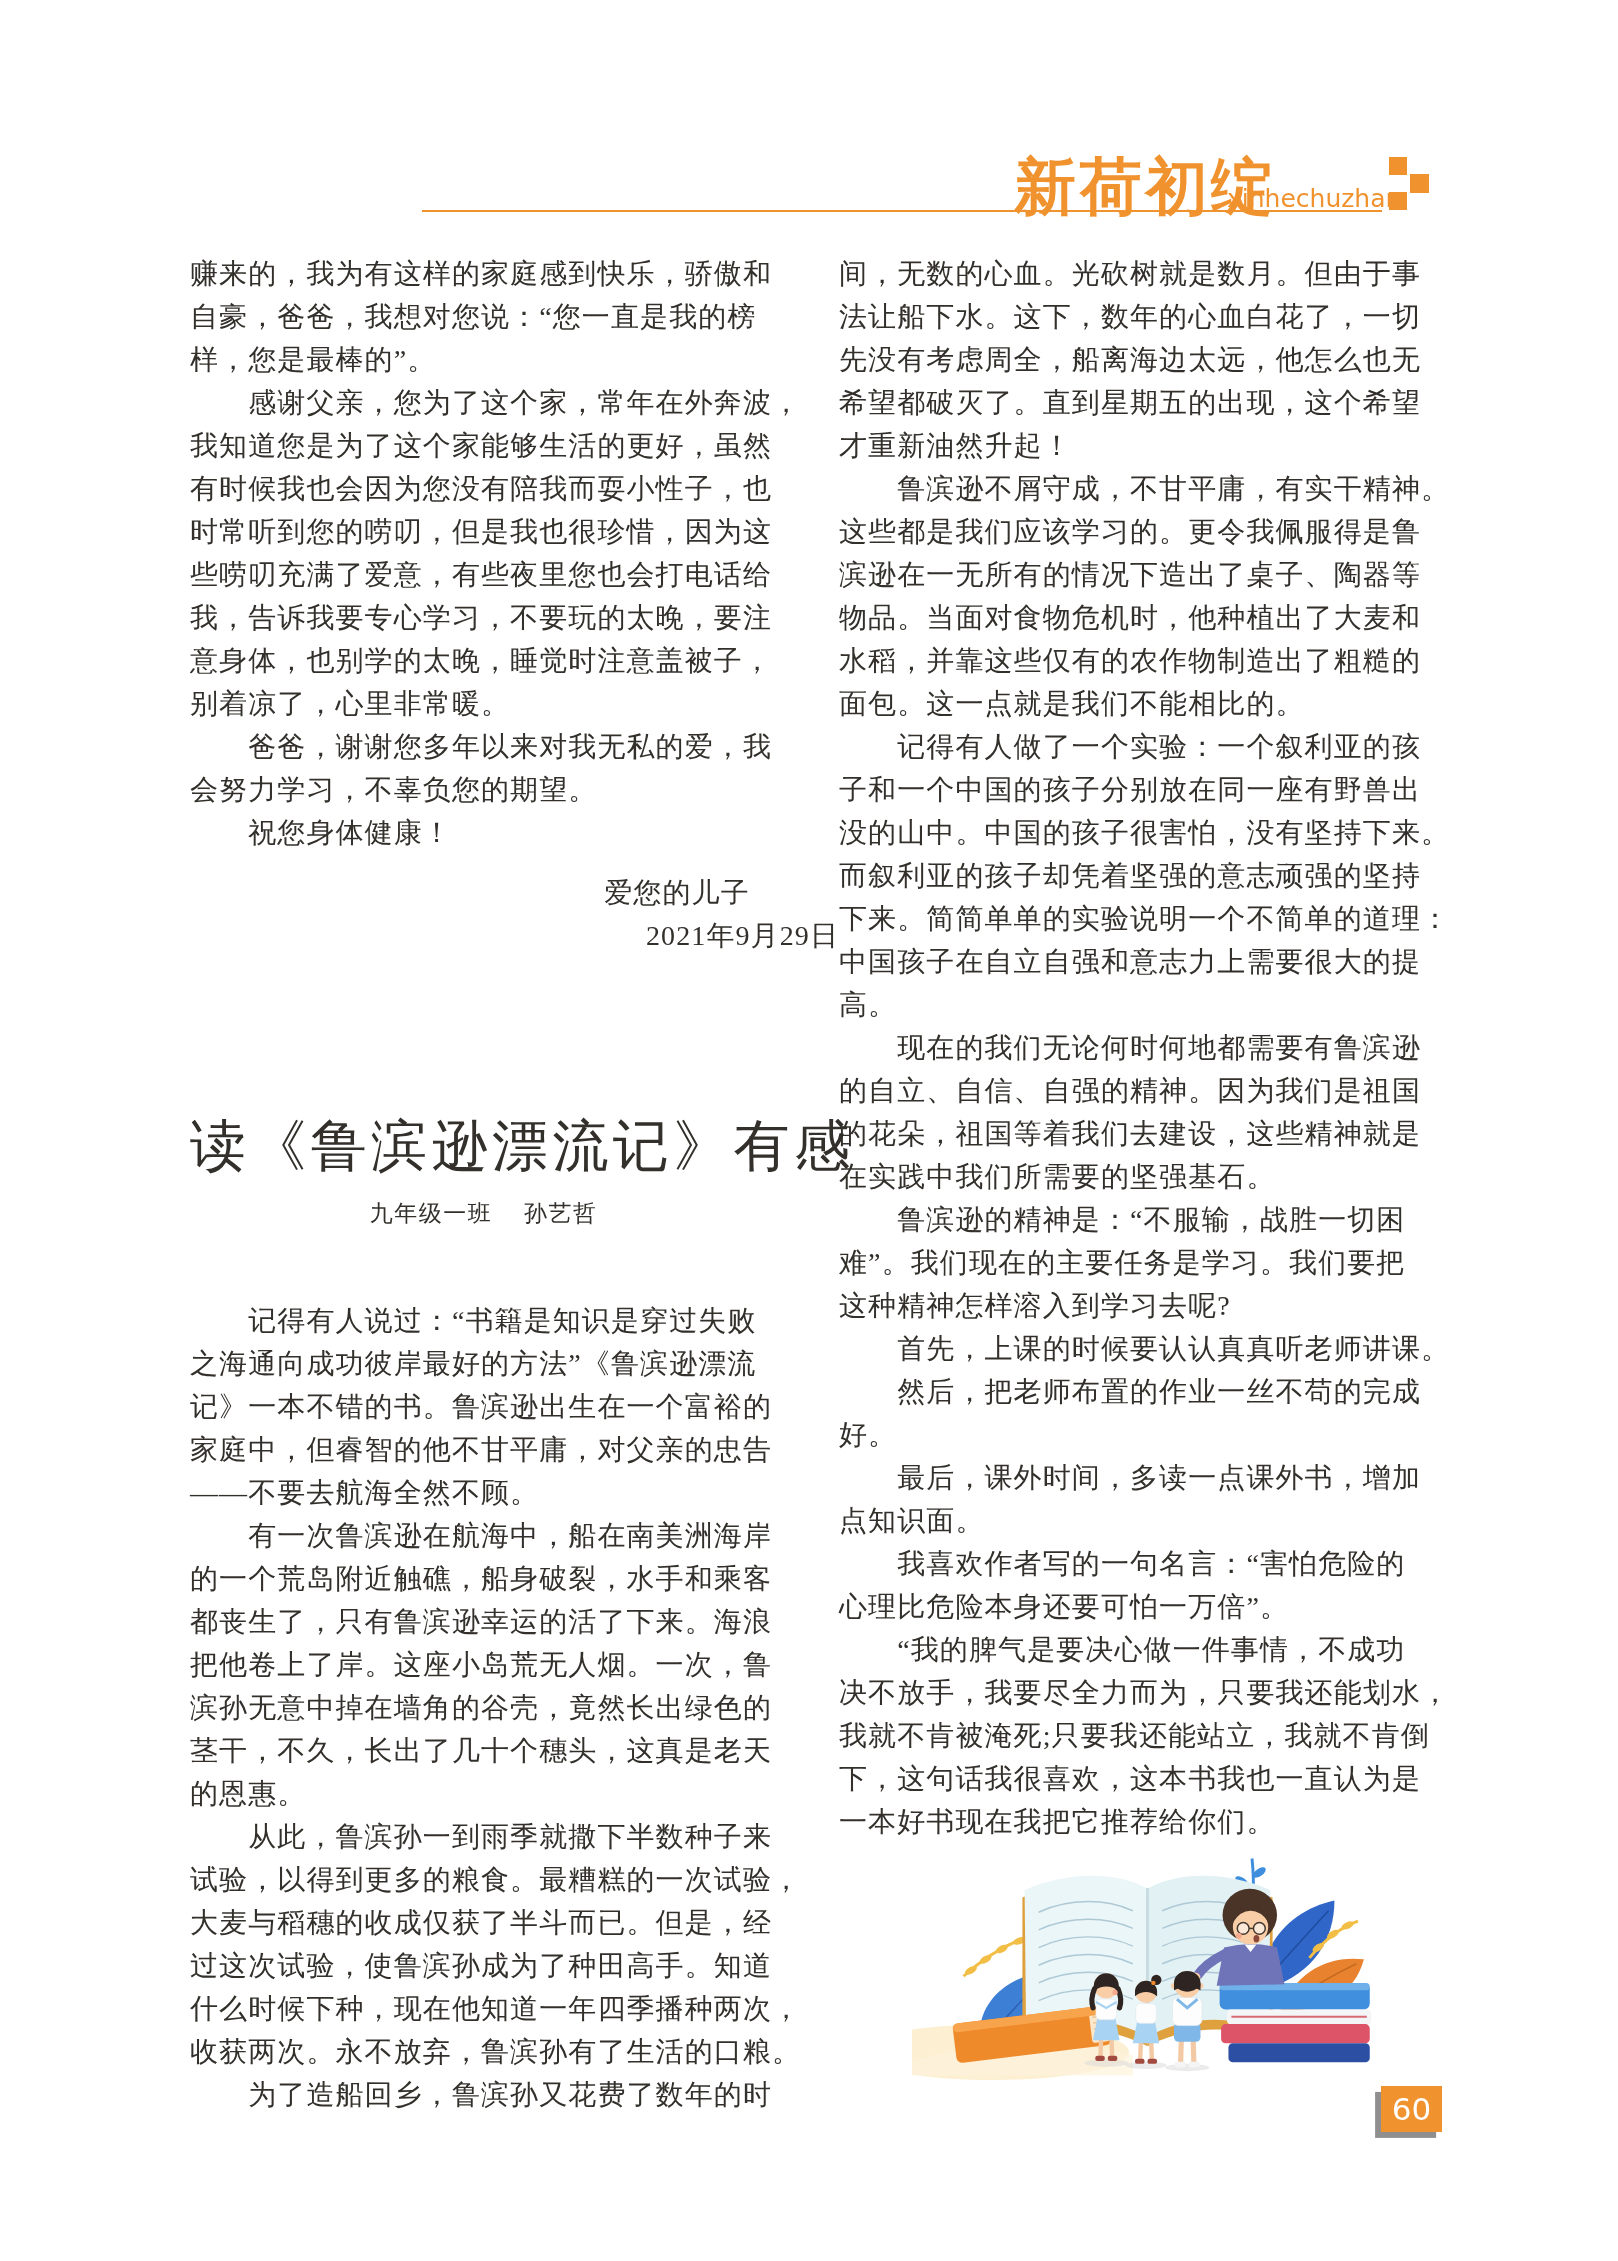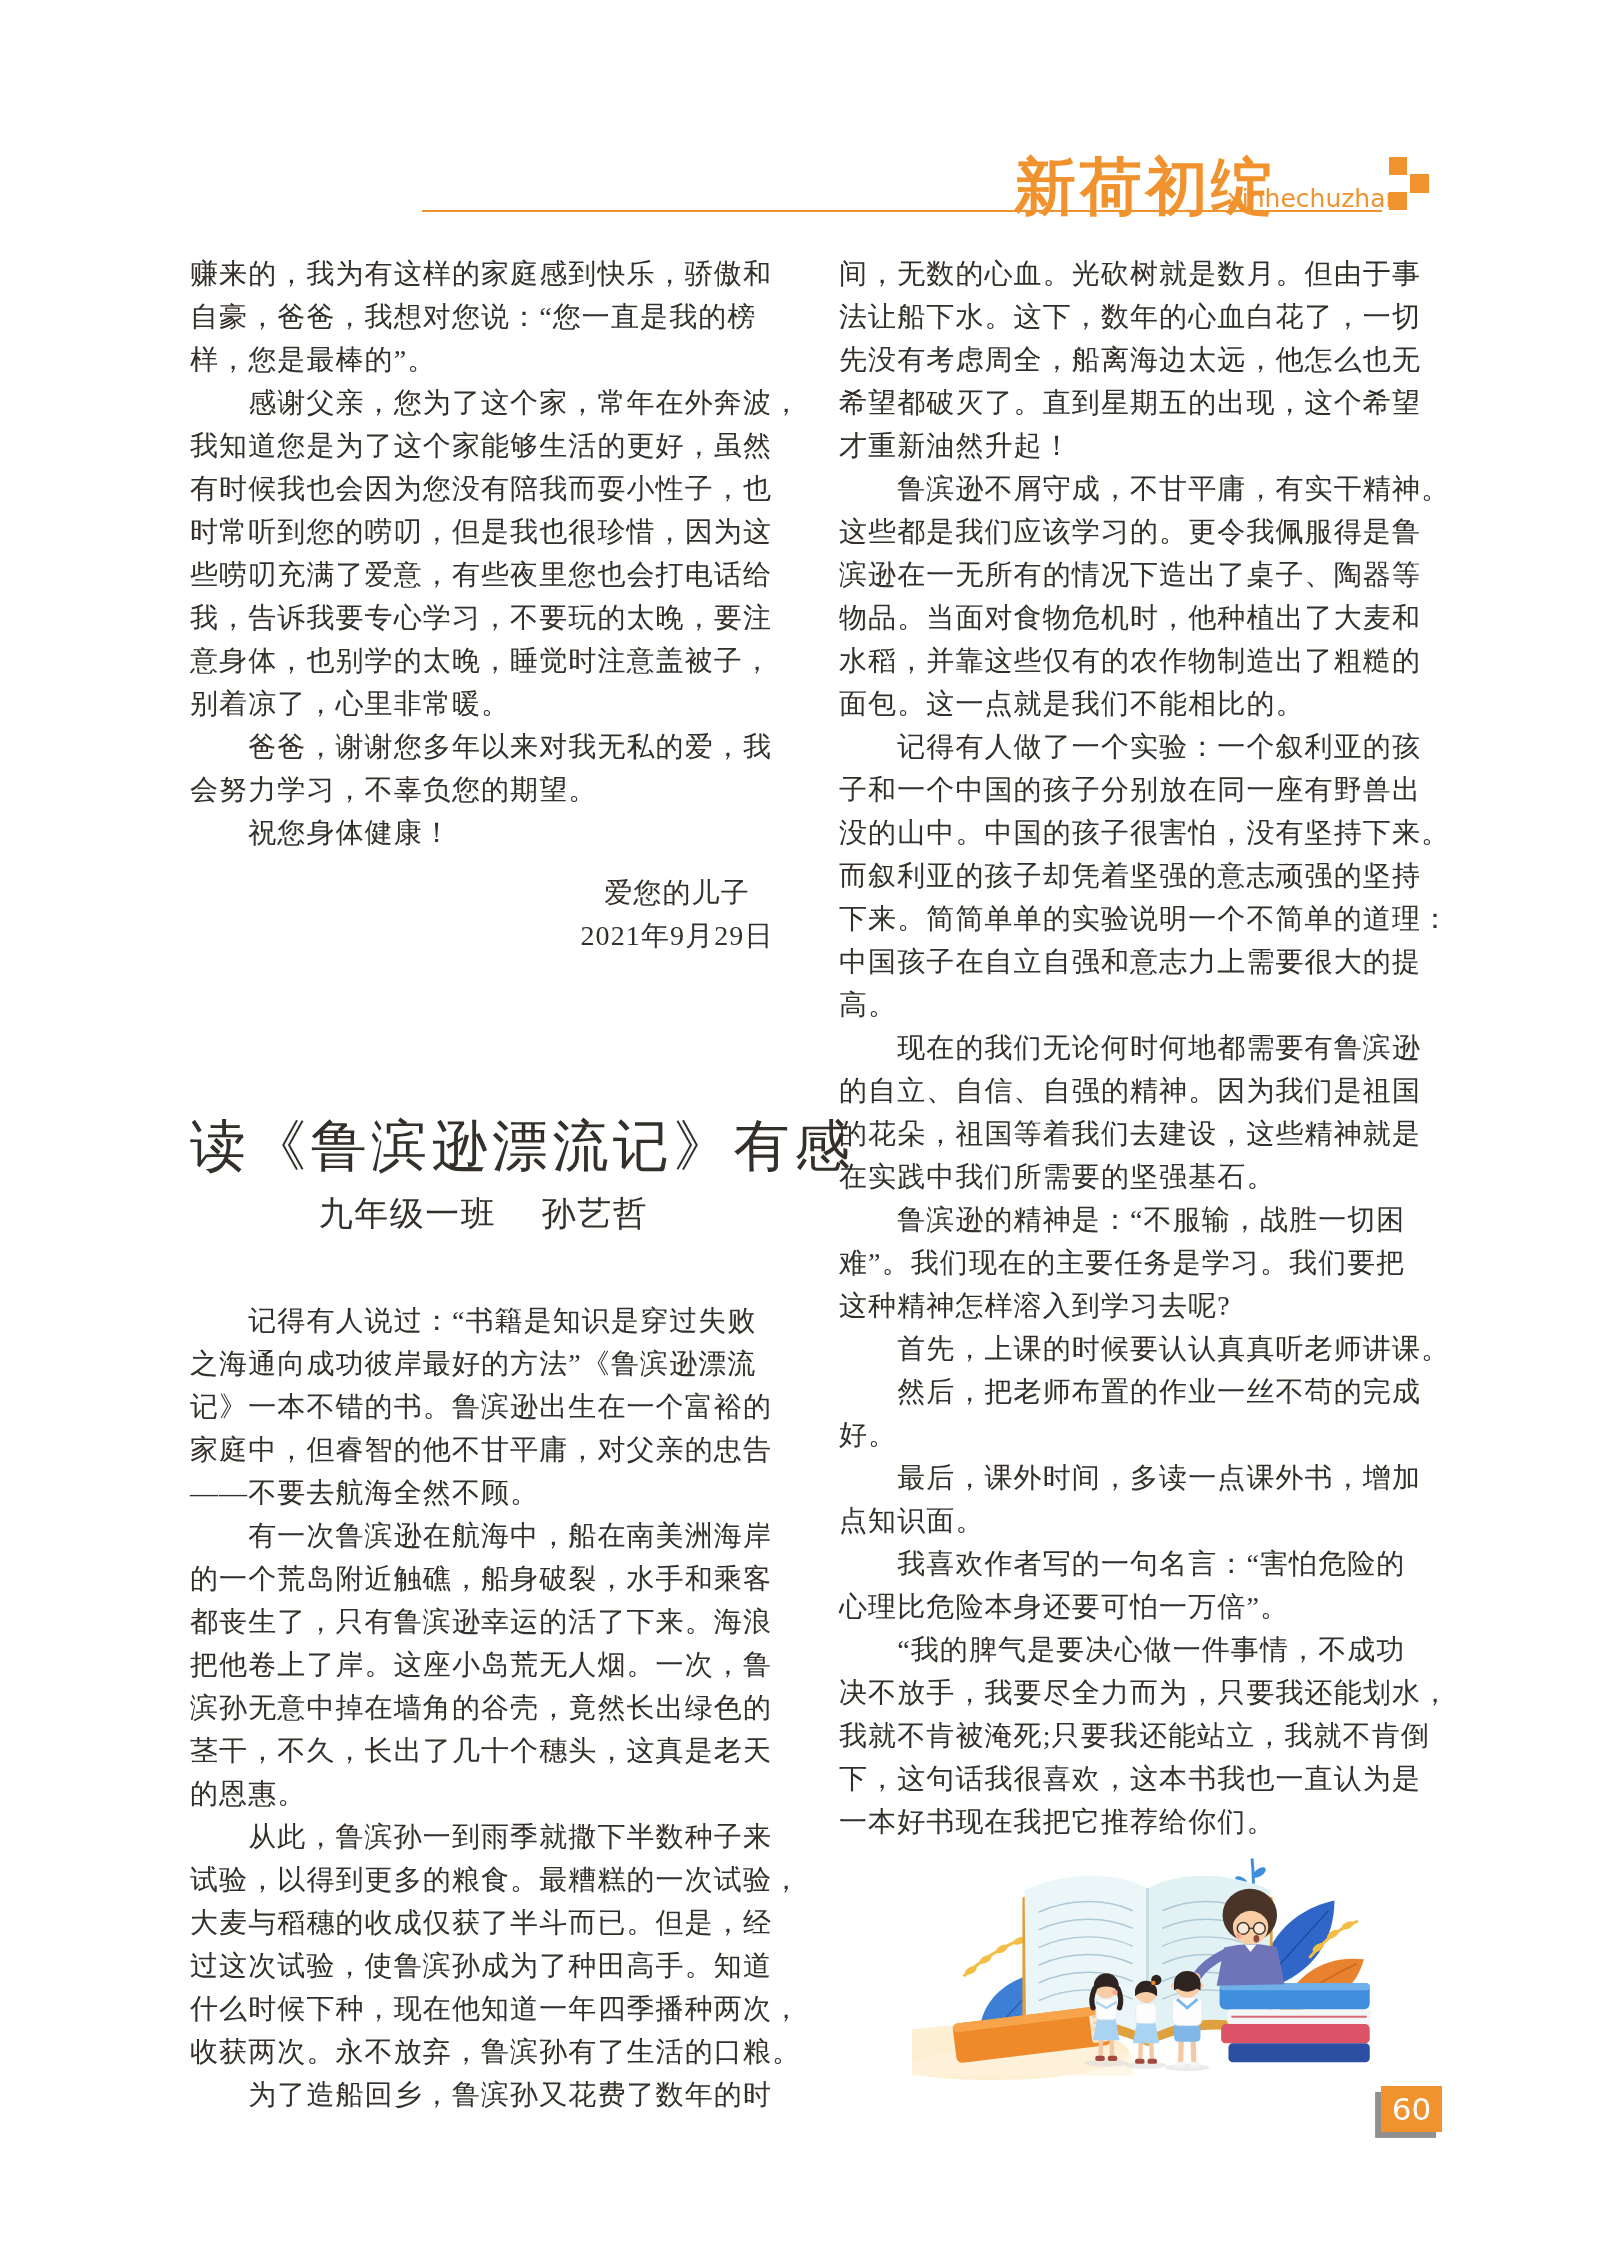--- a/index.html
+++ b/index.html
@@ -39,30 +39,30 @@
   }
   #letter-block{left:190px;top:252px;}
   #left-essay-block{left:190px;top:1299px;}
   #right-block{left:839px;top:252px;}
 
   .sig{
     position:absolute;left:515px;width:324px;height:43px;line-height:43px;
     font-size:28px;letter-spacing:1.1px;text-align:center;color:var(--ink);white-space:pre;
   }
   #sig-name{top:871px;}
-  #sig-date{top:914px;}
+  #sig-date{top:914px;text-align:right;}
 
   .essay-title{
     position:absolute;left:190px;top:1120px;width:587px;height:53px;
     line-height:53px;text-align:center;font-size:56px;font-weight:normal;
     letter-spacing:4.4px;color:var(--ink);margin:0;white-space:pre;
   }
   .essay-byline{
     position:absolute;left:190px;top:1196px;width:587px;height:35px;
-    line-height:35px;text-align:center;font-size:34px;letter-spacing:1.5px;
+    line-height:35px;text-align:center;font-size:23px;letter-spacing:1.5px;
     color:var(--ink);white-space:pre;
   }
 
   
   .illustration{position:absolute;left:912px;top:1818px;}
 
   
   .page-num{
     position:absolute;left:1381px;top:2086px;width:61px;height:46px;
     background:var(--accent);box-shadow:-5.9px 5.9px 0 #8f8f8f;

